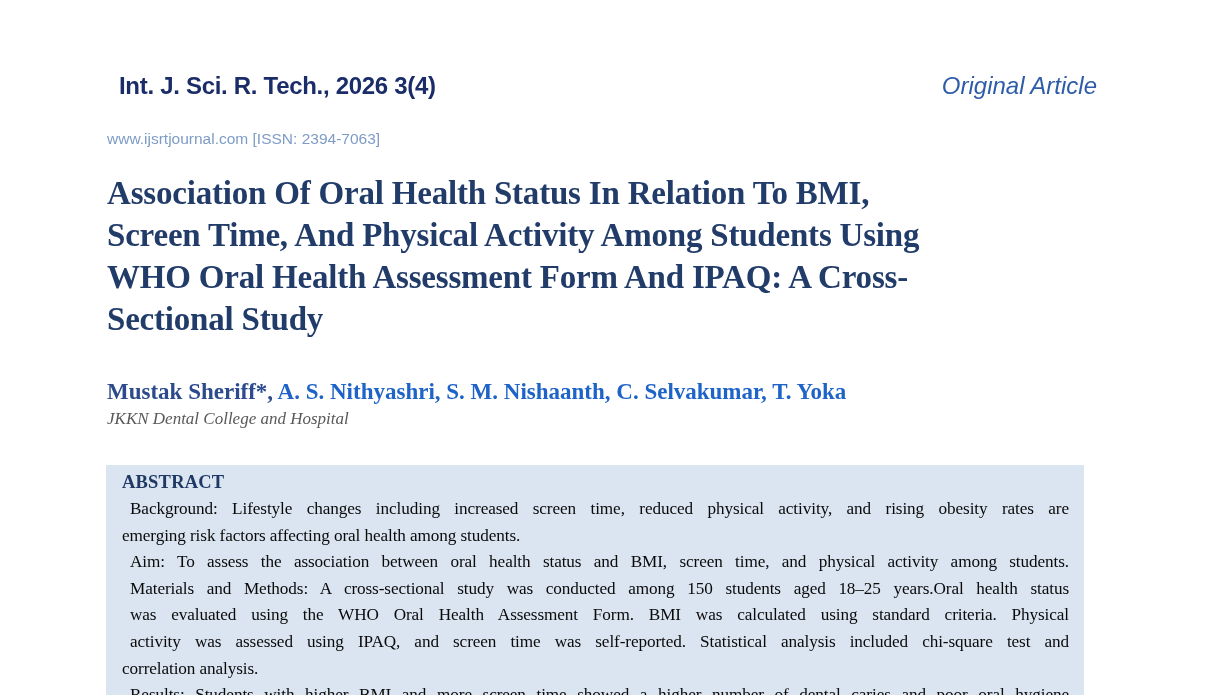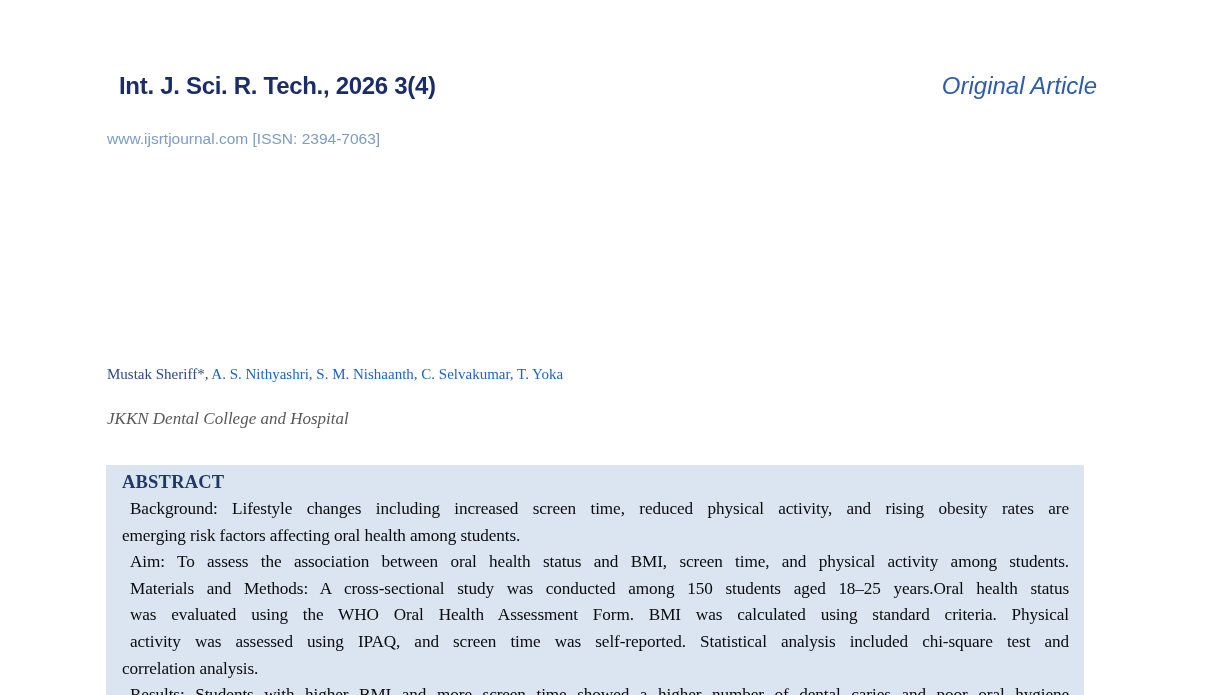--- a/index.html
+++ b/index.html
@@ -34,22 +34,22 @@
   
   .title{
     position:absolute;left:107px;top:172px;margin:0;
     font-weight:700;font-size:33px;line-height:42px;letter-spacing:-0.2px;
     color:#223c6a;
   }
   .title .tl{white-space:nowrap;}
 
   
   .authors{
-    position:absolute;left:107px;top:359px;
-    font-weight:400;font-size:15px;line-height:30px;white-space:nowrap;
+    position:absolute;left:107px;top:377px;
+    font-weight:700;font-size:23px;line-height:30px;white-space:nowrap;
   }
   .authors .lead{color:#2c4a8c;}
   .authors .rest{color:#1e63c8;}
   .affiliation{
     position:absolute;left:107px;top:406px;
     font-style:italic;font-size:17px;line-height:26px;color:#595959;white-space:nowrap;
   }
 
   
   .abstract{
@@ -70,20 +70,26 @@
 </style>
 </head>
 <body>
 
 <div class="page">
 
   <div class="journal-name">Int. J. Sci. R. Tech., 2026 3(4)</div>
   <div class="journal-sub journal-url">www.ijsrtjournal.com [ISSN: 2394-7063]</div>
   <div class="article-type">Original Article</div>
 
+  <h1 class="title">
+    <div class="tl">Association Of Oral Health Status In Relation To BMI,</div>
+    <div class="tl">Screen Time, And Physical Activity Among Students Using</div>
+    <div class="tl">WHO Oral Health Assessment Form And IPAQ: A Cross-</div>
+    <div class="tl">Sectional Study</div>
+  </h1>
 
   <div class="authors"><span class="lead">Mustak Sheriff*,</span><span class="rest"> A. S. Nithyashri, S. M. Nishaanth, C. Selvakumar, T. Yoka</span></div>
 
   <div class="affiliation">JKKN Dental College and Hospital</div>
 
   <section class="abstract">
     <div class="ab-head">ABSTRACT</div>
     <div class="ab-line just">Background: Lifestyle changes including increased screen time, reduced physical activity, and rising obesity rates are</div>
     <div class="ab-line">emerging risk factors affecting oral health among students.</div>
     <div class="ab-line just">Aim: To assess the association between oral health status and BMI, screen time, and physical activity among students.</div>

